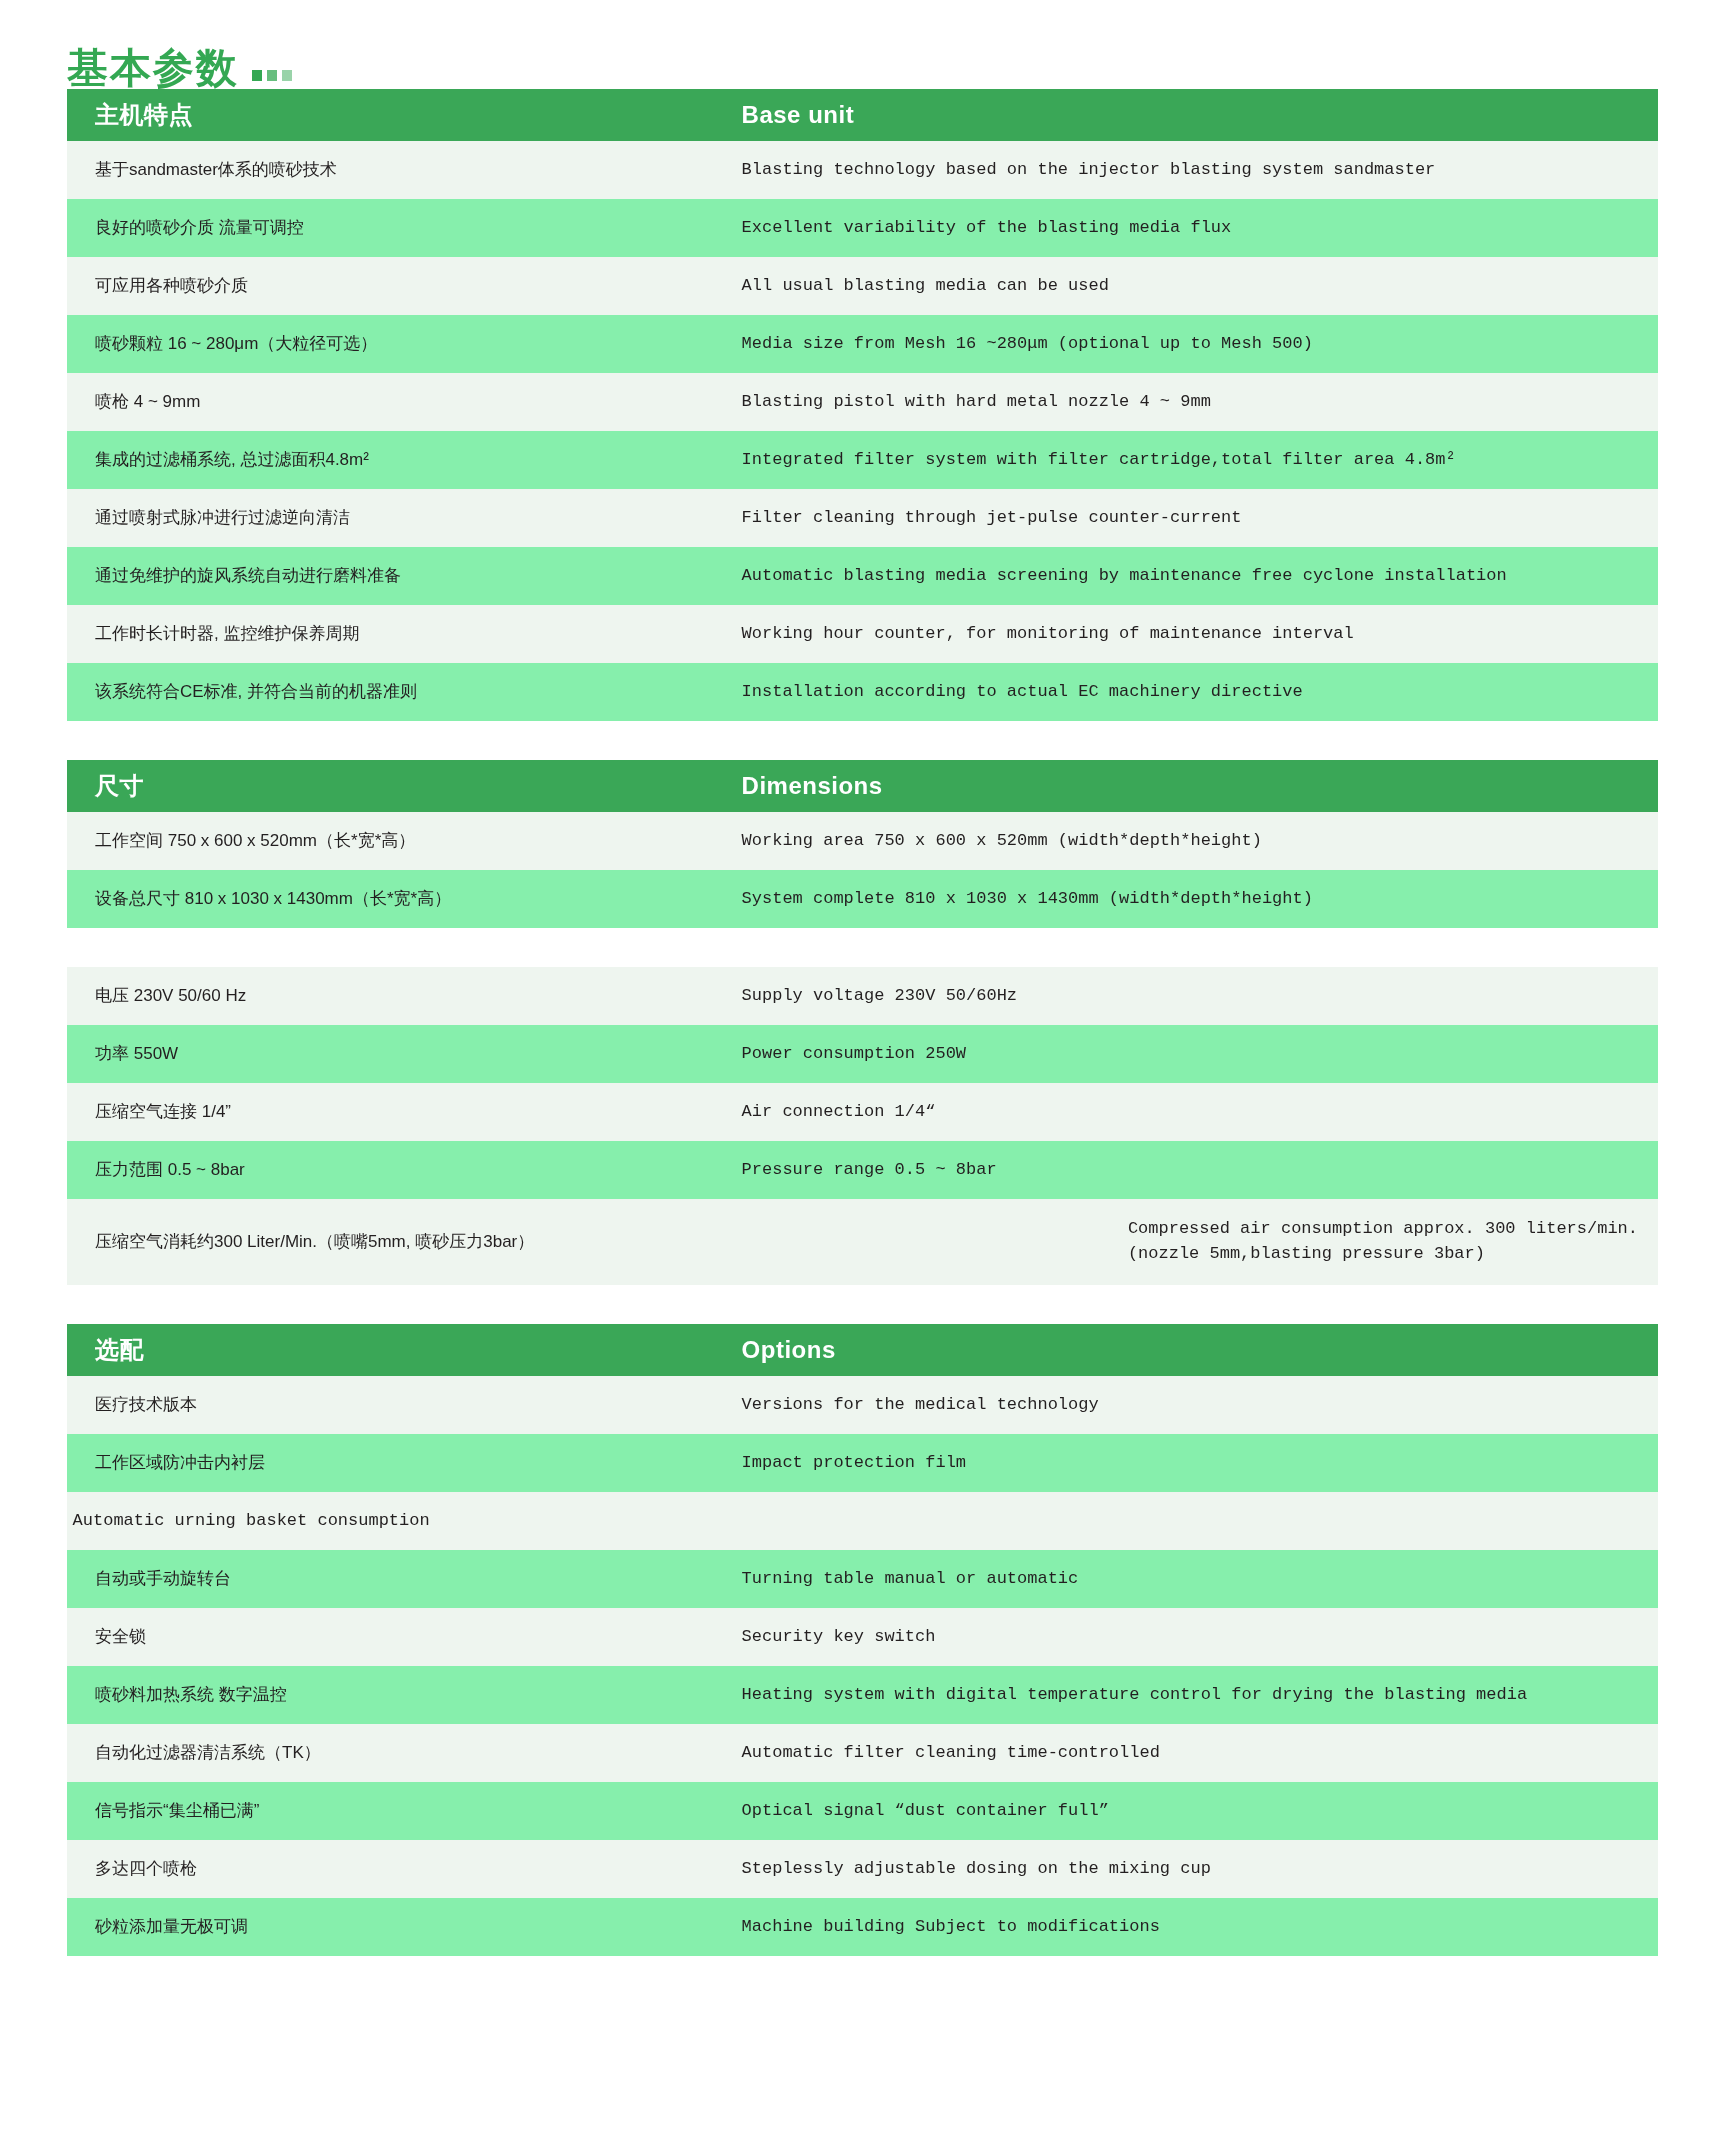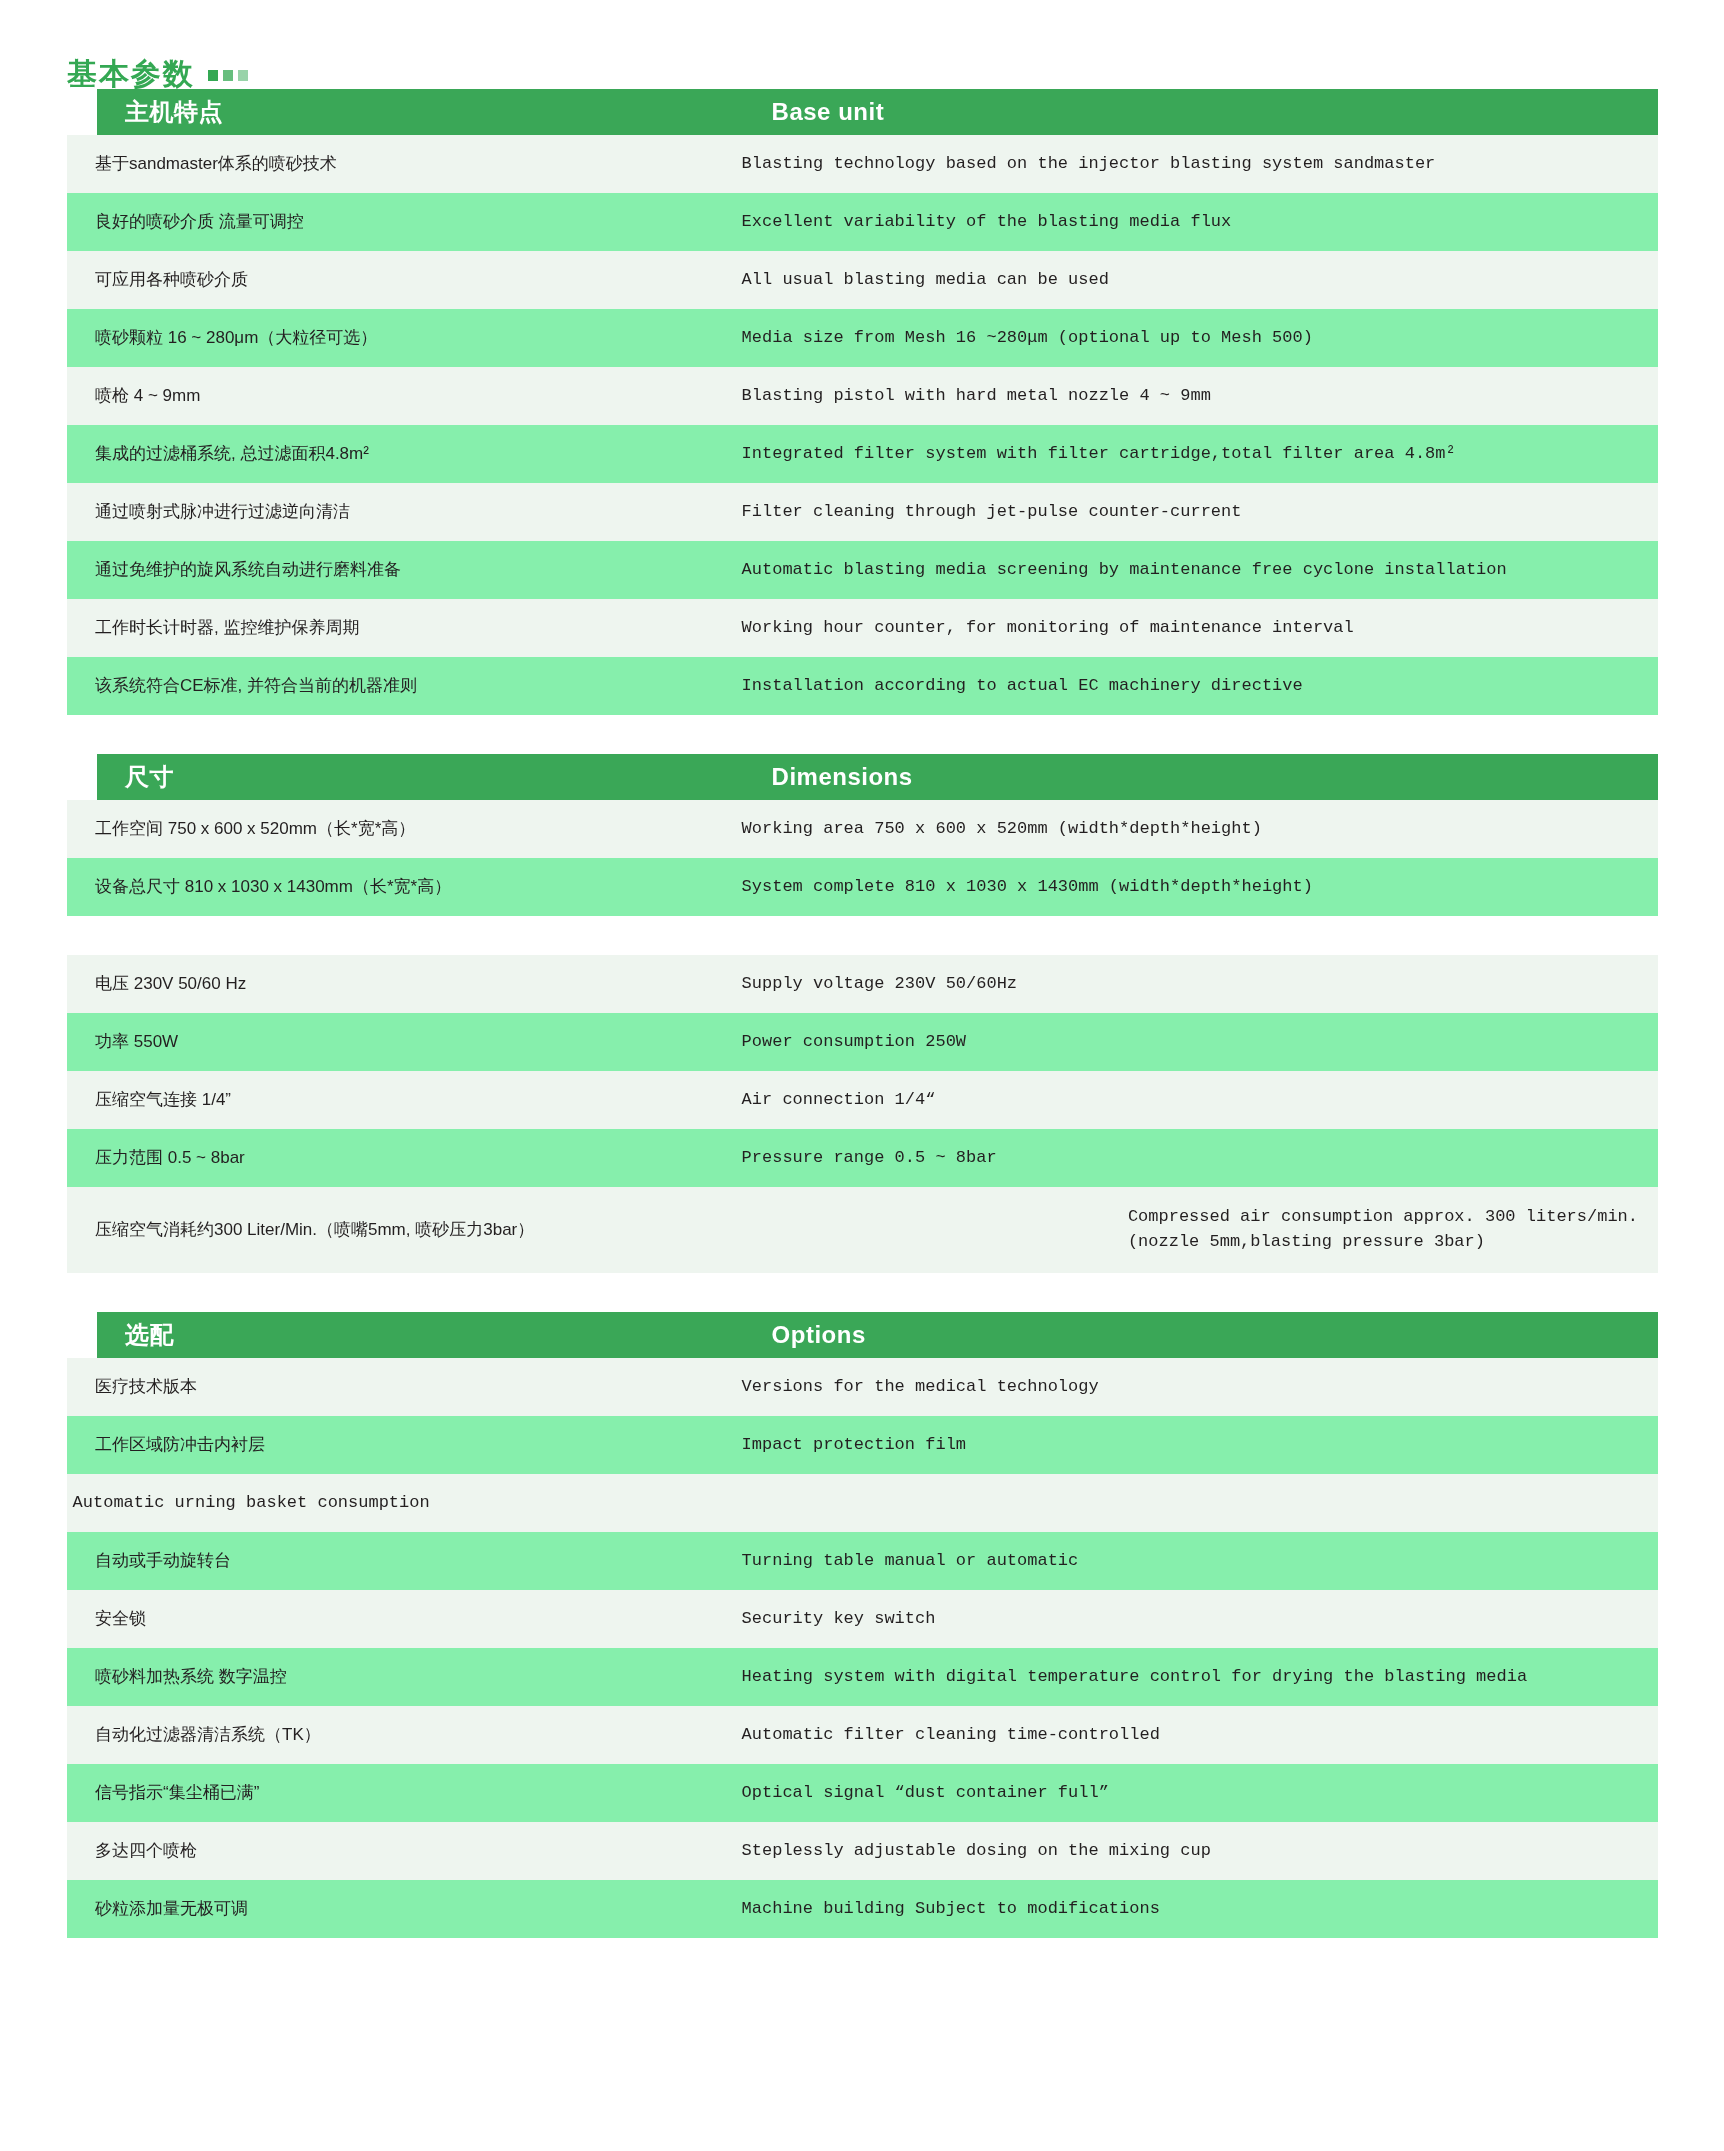--- a/index.html
+++ b/index.html
@@ -24,21 +24,21 @@
 
   
   .page-title-wrap {
     display: flex;
     align-items: flex-end;
     padding: 20.5px 0 0 67px;
     height: 89px;
     box-sizing: border-box;
   }
   .page-title {
-    font-size: 30px;
+    font-size: 41px;
     font-weight: bold;
     color: #34a853;
     letter-spacing: 1.9px;
     line-height: 1;
   }
   .title-dots {
     display: inline-flex;
     gap: 4.7px;
     margin-left: 13px;
     margin-bottom: 8.4px;
@@ -59,23 +59,22 @@
   }
   .section {
     margin-bottom: 39px;
   }
   .section:last-child { margin-bottom: 0; }
 
   .sec-head {
     display: flex;
     background: #3aa757;
     color: #ffffff;
-    height: 46px;
+    height: 52px;
     align-items: center;
-    margin-left: 30px;
   }
   .sec-head .col-cn,
   .sec-head .col-en {
     font-size: 24px;
     font-weight: bold;
     letter-spacing: 0.5px;
   }
   .col-cn {
     width: 669px;
     box-sizing: border-box;

